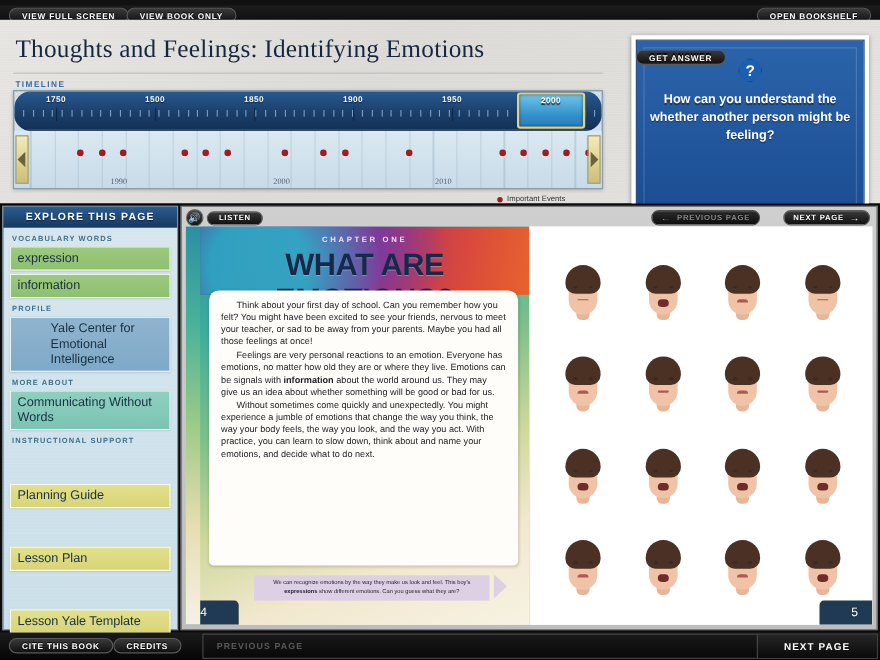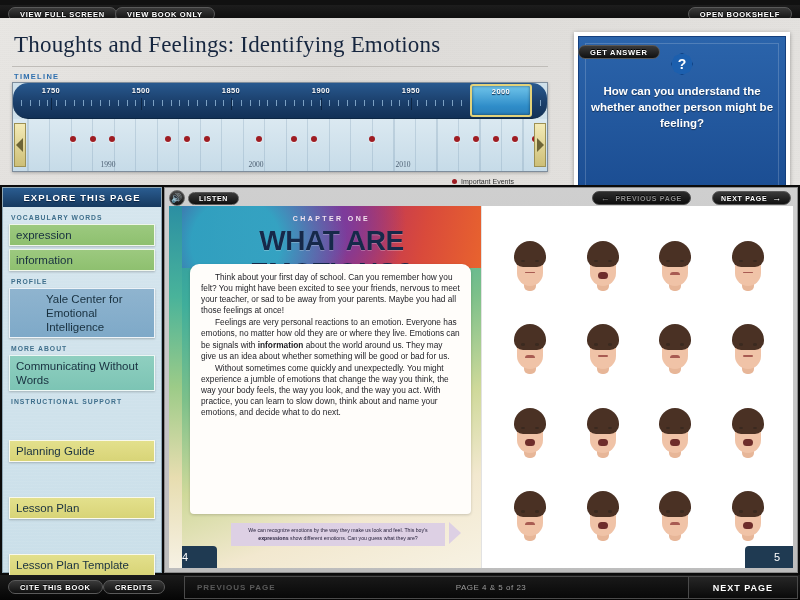--- a/index.html
+++ b/index.html
@@ -511,21 +511,21 @@
           <div class="sb-label">VOCABULARY WORDS</div>
           <div class="sb-item vocab">expression</div>
           <div class="sb-item vocab">information</div>
           <div class="sb-label">PROFILE</div>
           <div class="sb-item profile">Yale Center for Emotional Intelligence</div>
           <div class="sb-label">MORE ABOUT</div>
           <div class="sb-item more">Communicating Without Words</div>
           <div class="sb-label">INSTRUCTIONAL SUPPORT</div>
           <div class="sb-item support">Planning Guide</div>
           <div class="sb-item support">Lesson Plan</div>
-          <div class="sb-item support">Lesson Plan Template</div>
+          <div class="sb-item support">Lesson Yale Template</div>
           <div class="sb-item support">Prompt Templates/Assessments</div>
         </div>
       <div class="sb-foot">
         <span class="sb-more">4 more...</span>
         <span class="sb-viewall">VIEW ALL</span>
       </div>
     </div>
 
     <div class="viewer">
       <div class="viewer-bar">
@@ -727,17 +727,16 @@
         </div>
       </div>
     </div>
   </div>
 
   <div class="bottombar">
     <div class="pill" id="btn-cite">CITE THIS BOOK</div>
     <div class="pill" id="btn-credits">CREDITS</div>
     <div class="navstrip">
       <span class="nav-prev">PREVIOUS PAGE</span>
-      <span class="nav-count">PAGE 4 &amp; 5 of 23</span>
       <span class="nav-next">NEXT PAGE</span>
     </div>
   </div>
 </div>
 
 </body></html>

